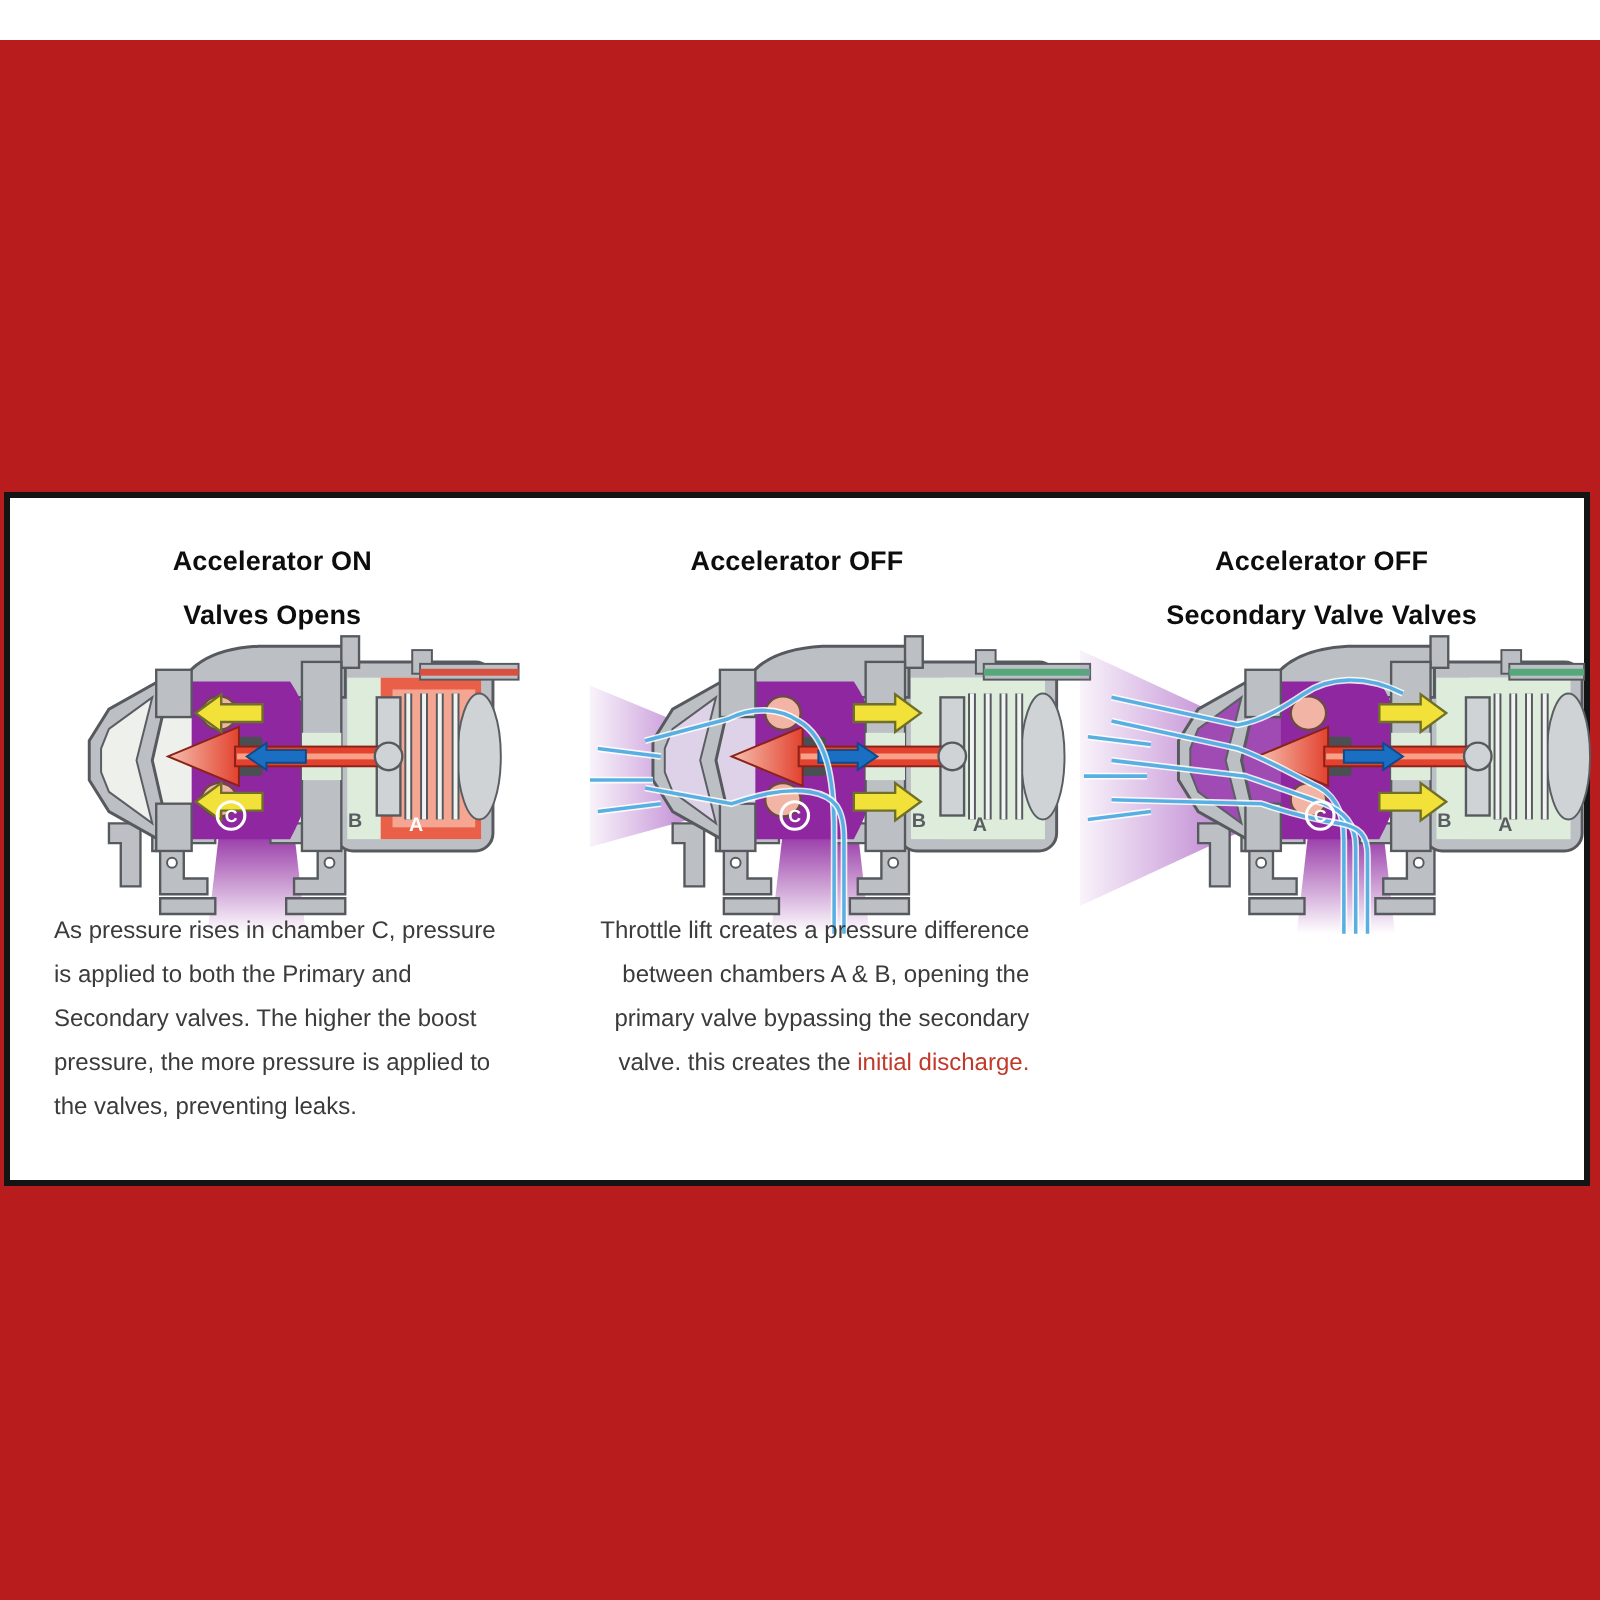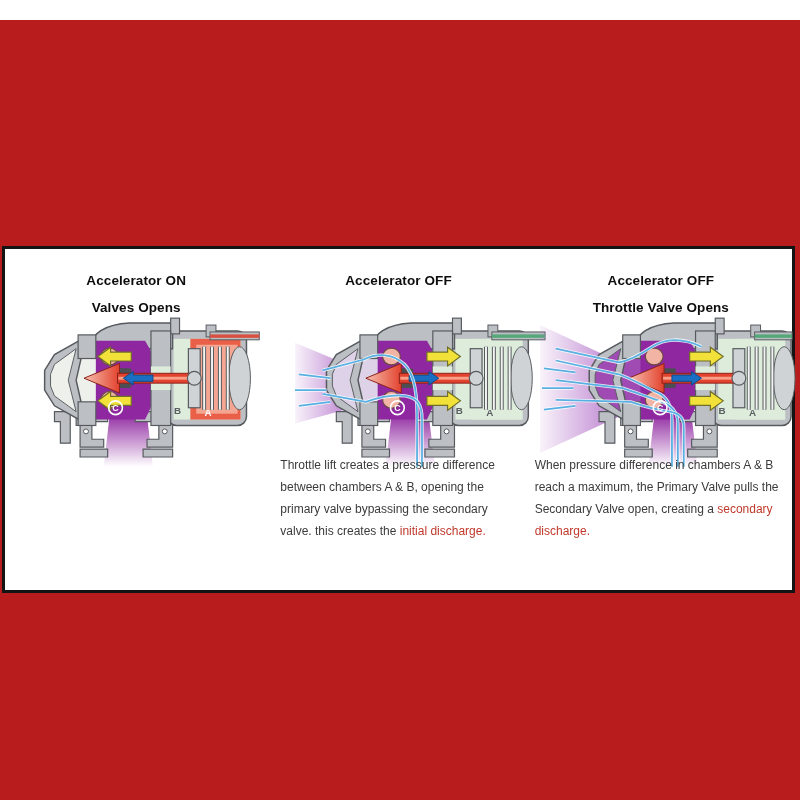--- a/index.html
+++ b/index.html
@@ -11,21 +11,21 @@
   }
   .panel { position:relative; flex:1 1 0; }
   .panel-title { position:absolute; left:0; right:0; text-align:center;
     font-size:13.5px; font-weight:bold; color:#0d0d0d; letter-spacing:0.1px; }
   .title-1 { top:24px; }
   .title-2 { top:51px; }
   .valve-svg { position:absolute; top:68px; }
   .panel-text { position:absolute; top:205px; font-size:12px; line-height:22px; color:#3b3b3b; }
   .red-text { color:#c0392b; }
   #p1 .panel-text { left:22px; right:12px; }
-  #p2 .panel-text { left:13px; right:15px; }
+  #p2 .panel-text { left:13px; right:15px;text-align:right; }
   #p3 .panel-text { left:5px; right:6px; }
   #p1 .valve-svg { left:16px; }
   #p2 .valve-svg { left:26px; }
   #p3 .valve-svg { left:10px; }
   svg text { font-family:"Liberation Sans", sans-serif; }
 </style>
 </head>
 <body>
 
 <div class="stage">
@@ -94,20 +94,21 @@
             <path d="M130,58.8 L110,58.8 L110,55.2 L100,62 L110,68.8 L110,65.2 L130,65.2 Z" fill="#1b6fc2" stroke="#0d4a8a" stroke-width="1"></path>
             <circle cx="92" cy="92" r="7" fill="none" stroke="#ffffff" stroke-width="1.6"></circle>
             <text x="92" y="95.5" text-anchor="middle" font-size="9" font-weight="bold" fill="#ffffff">C</text>
             <text x="155" y="98" text-anchor="middle" font-size="10" font-weight="bold" fill="#5a5e62">B</text>
             <text x="186" y="100" text-anchor="middle" font-size="10" font-weight="bold" fill="#ffffff">A</text>
           </g>
           <rect x="188" y="8" width="10" height="12" fill="#bcc0c4" stroke="#565a5e" stroke-width="1"></rect>
           <rect x="192" y="15" width="50" height="8" fill="#bcc0c4" stroke="#565a5e" stroke-width="1"></rect>
           <rect x="192" y="17.5" width="50" height="3.5" fill="#d85040"></rect>
         </svg>
+      <div class="panel-text"><span>As pressure rises in chamber C, pressure is applied to both the Primary and Secondary valves. The higher the boost pressure, the more pressure is applied to the valves, preventing leaks.</span></div>
     </div>
 
     <div class="panel" id="p2">
       <div class="panel-title title-1">Accelerator OFF</div>
       <svg class="valve-svg" id="valve-1" width="256" height="150" viewBox="0 0 260 152">
           <defs>
             <linearGradient id="coneGrad1" x1="0" y1="0" x2="1" y2="0">
               <stop offset="0" stop-color="#f7c0b0"></stop>
               <stop offset="1" stop-color="#e2422e"></stop>
             </linearGradient>
@@ -180,21 +181,21 @@
           </g>
           <rect x="198" y="8" width="10" height="12" fill="#bcc0c4" stroke="#565a5e" stroke-width="1"></rect>
           <rect x="202" y="15" width="54" height="8" fill="#bcc0c4" stroke="#565a5e" stroke-width="1"></rect>
           <rect x="202" y="17.5" width="54" height="3.5" fill="#55a87a"></rect>
         </svg>
       <div class="panel-text"><span>Throttle lift creates a pressure difference between chambers A &amp; B, opening the primary valve bypassing the secondary valve. this creates the </span><span class="red-text">initial discharge.</span></div>
     </div>
 
     <div class="panel" id="p3">
       <div class="panel-title title-1">Accelerator OFF</div>
-      <div class="panel-title title-2">Throttle Valve Opens</div>
+      <div class="panel-title title-2">Secondary Valve Valves</div>
       <svg class="valve-svg" id="valve-2" width="256" height="150" viewBox="0 0 260 152">
           <defs>
             <linearGradient id="coneGrad2" x1="0" y1="0" x2="1" y2="0">
               <stop offset="0" stop-color="#f7c0b0"></stop>
               <stop offset="1" stop-color="#e2422e"></stop>
             </linearGradient>
             <linearGradient id="glowGrad2" x1="0" y1="0" x2="0" y2="1">
               <stop offset="0" stop-color="#8f28a0" stop-opacity="0.95"></stop>
               <stop offset="1" stop-color="#8f28a0" stop-opacity="0"></stop>
             </linearGradient>
@@ -262,17 +263,16 @@
             <path d="M-26,94 L6,90" fill="none" stroke="#58b0e2" stroke-width="1.8"></path>
             <circle cx="92" cy="92" r="7" fill="none" stroke="#ffffff" stroke-width="1.6"></circle>
             <text x="92" y="95.5" text-anchor="middle" font-size="9" font-weight="bold" fill="#ffffff">C</text>
             <text x="155" y="98" text-anchor="middle" font-size="10" font-weight="bold" fill="#5a5e62">B</text>
             <text x="186" y="100" text-anchor="middle" font-size="10" font-weight="bold" fill="#5a5e62">A</text>
           </g>
           <rect x="214" y="8" width="10" height="12" fill="#bcc0c4" stroke="#565a5e" stroke-width="1"></rect>
           <rect x="218" y="15" width="38" height="8" fill="#bcc0c4" stroke="#565a5e" stroke-width="1"></rect>
           <rect x="218" y="17.5" width="38" height="3.5" fill="#55a87a"></rect>
         </svg>
-      <div class="panel-text"><span>When pressure difference in chambers A &amp; B reach a maximum, the Primary Valve pulls the Secondary Valve open, creating a </span><span class="red-text">secondary discharge.</span></div>
     </div>
 
   </div>
 </div>
 
 </body></html>

